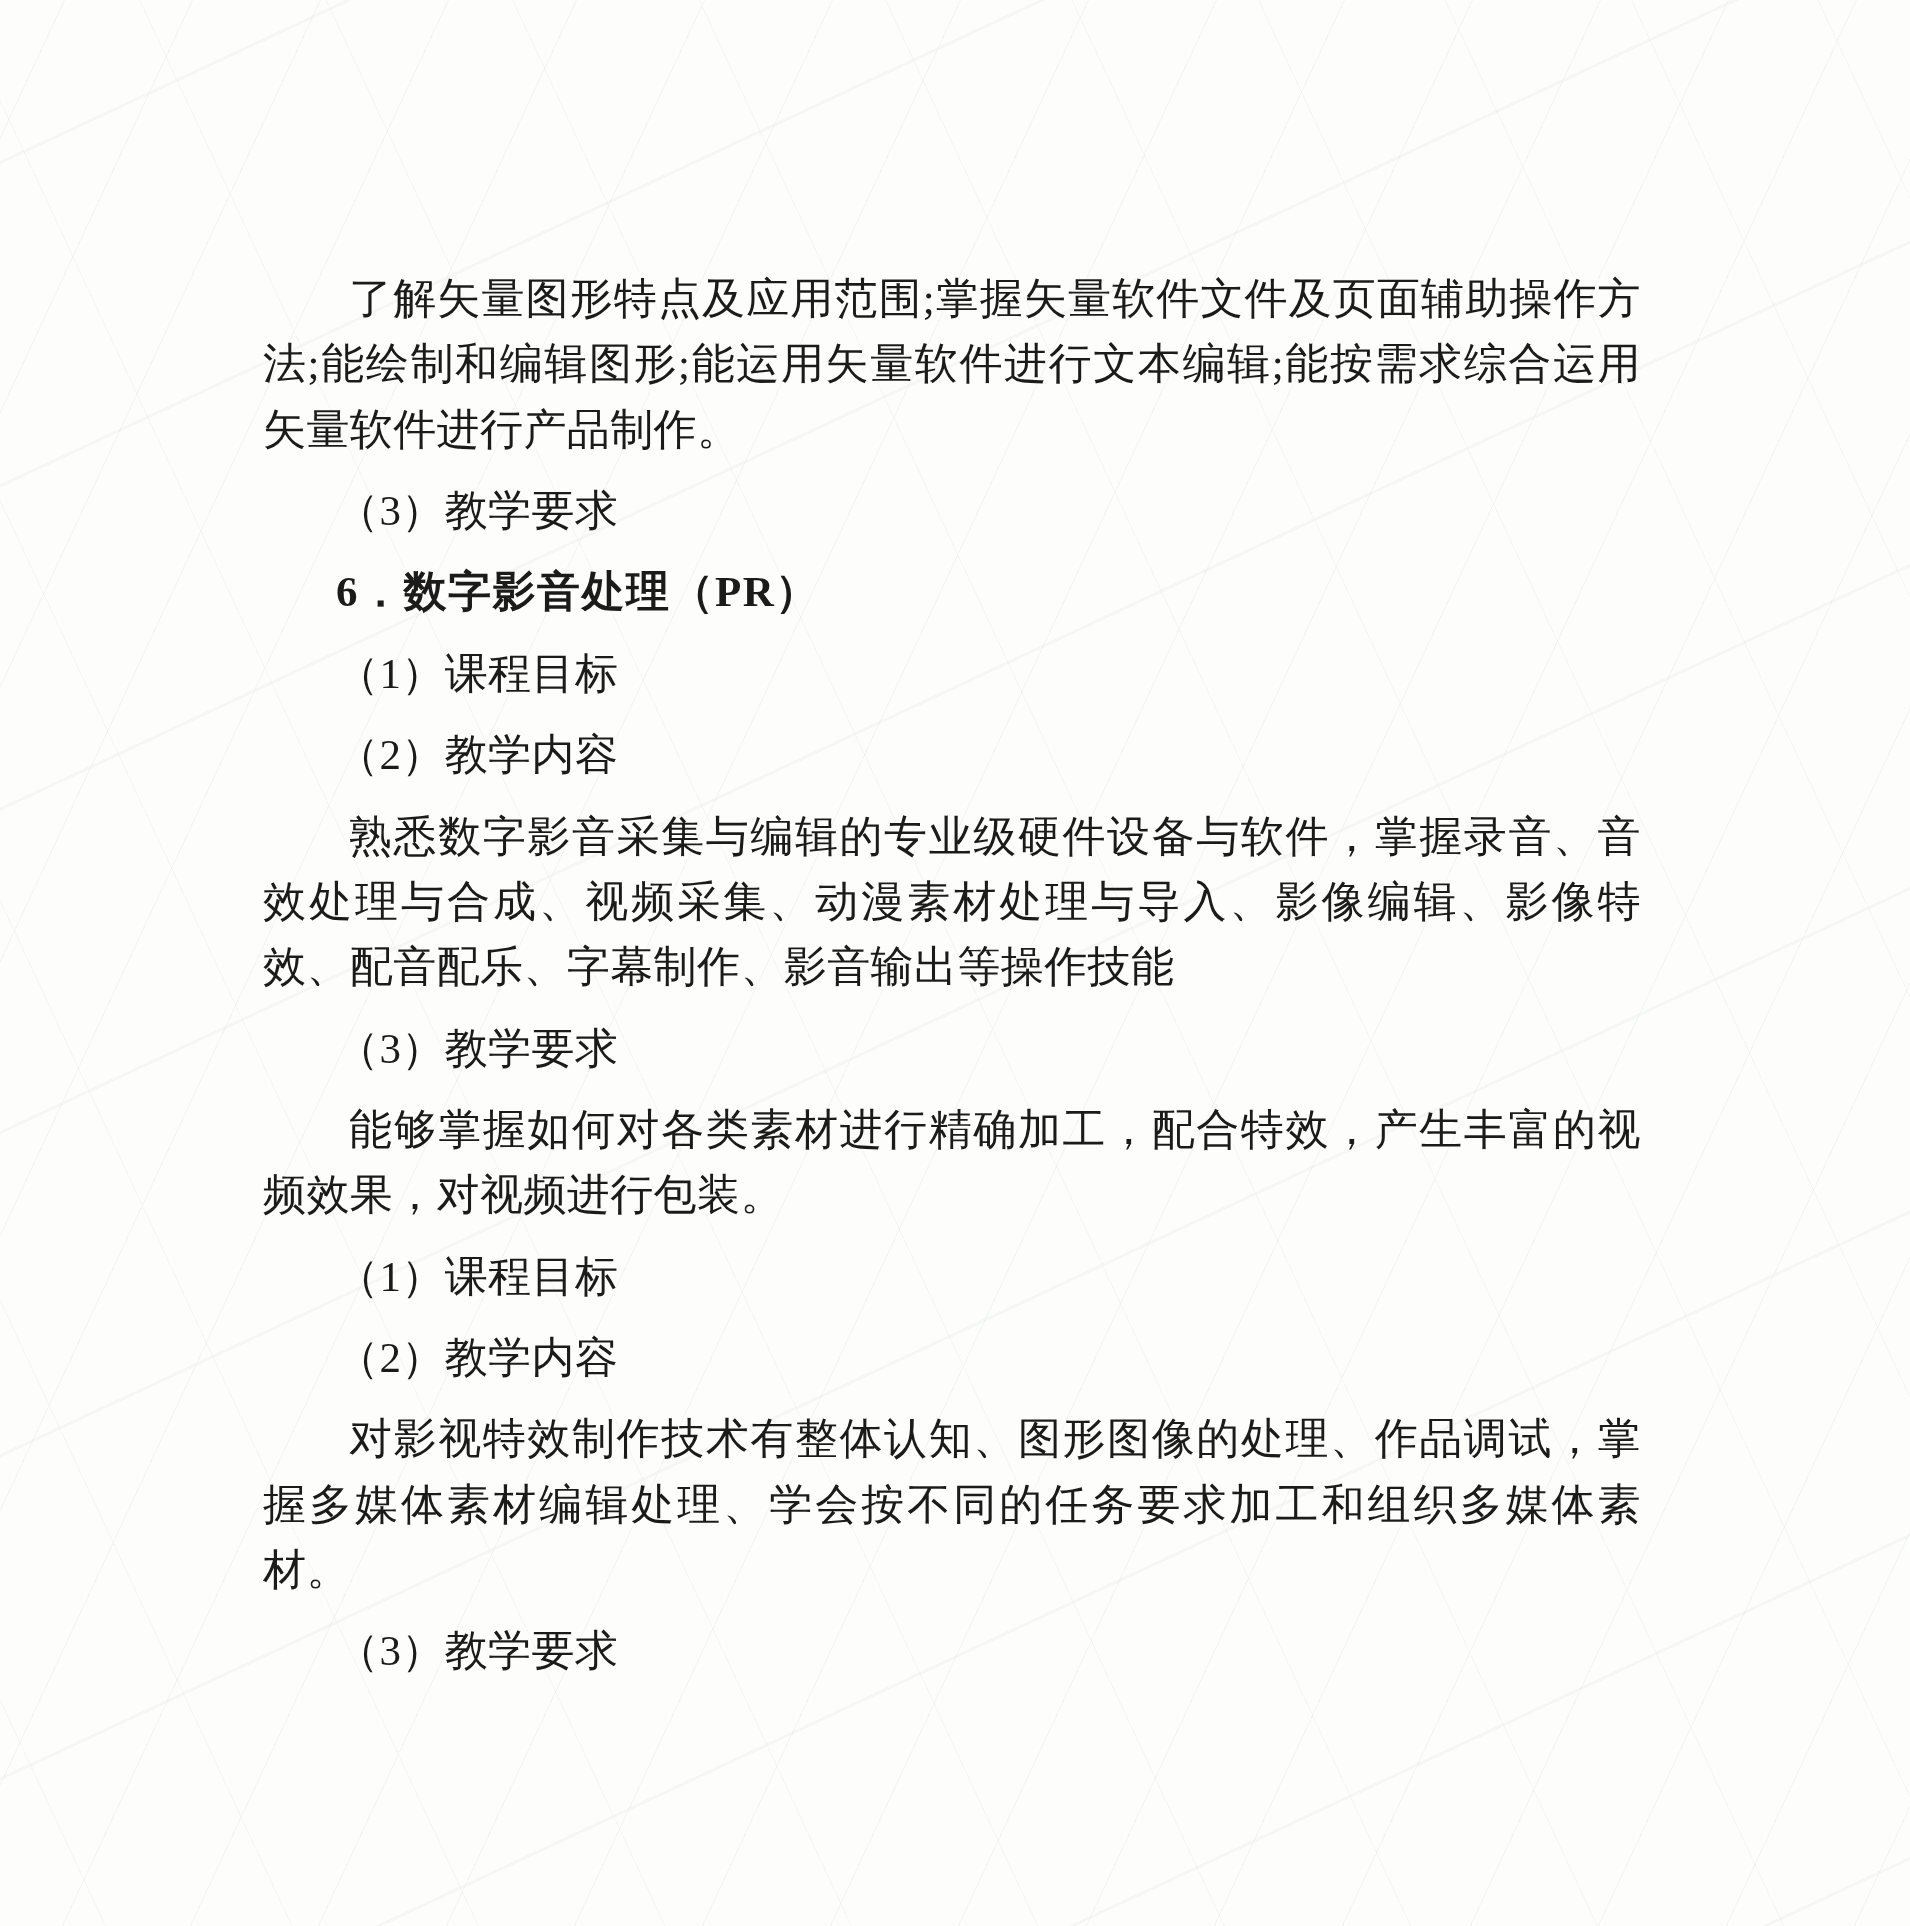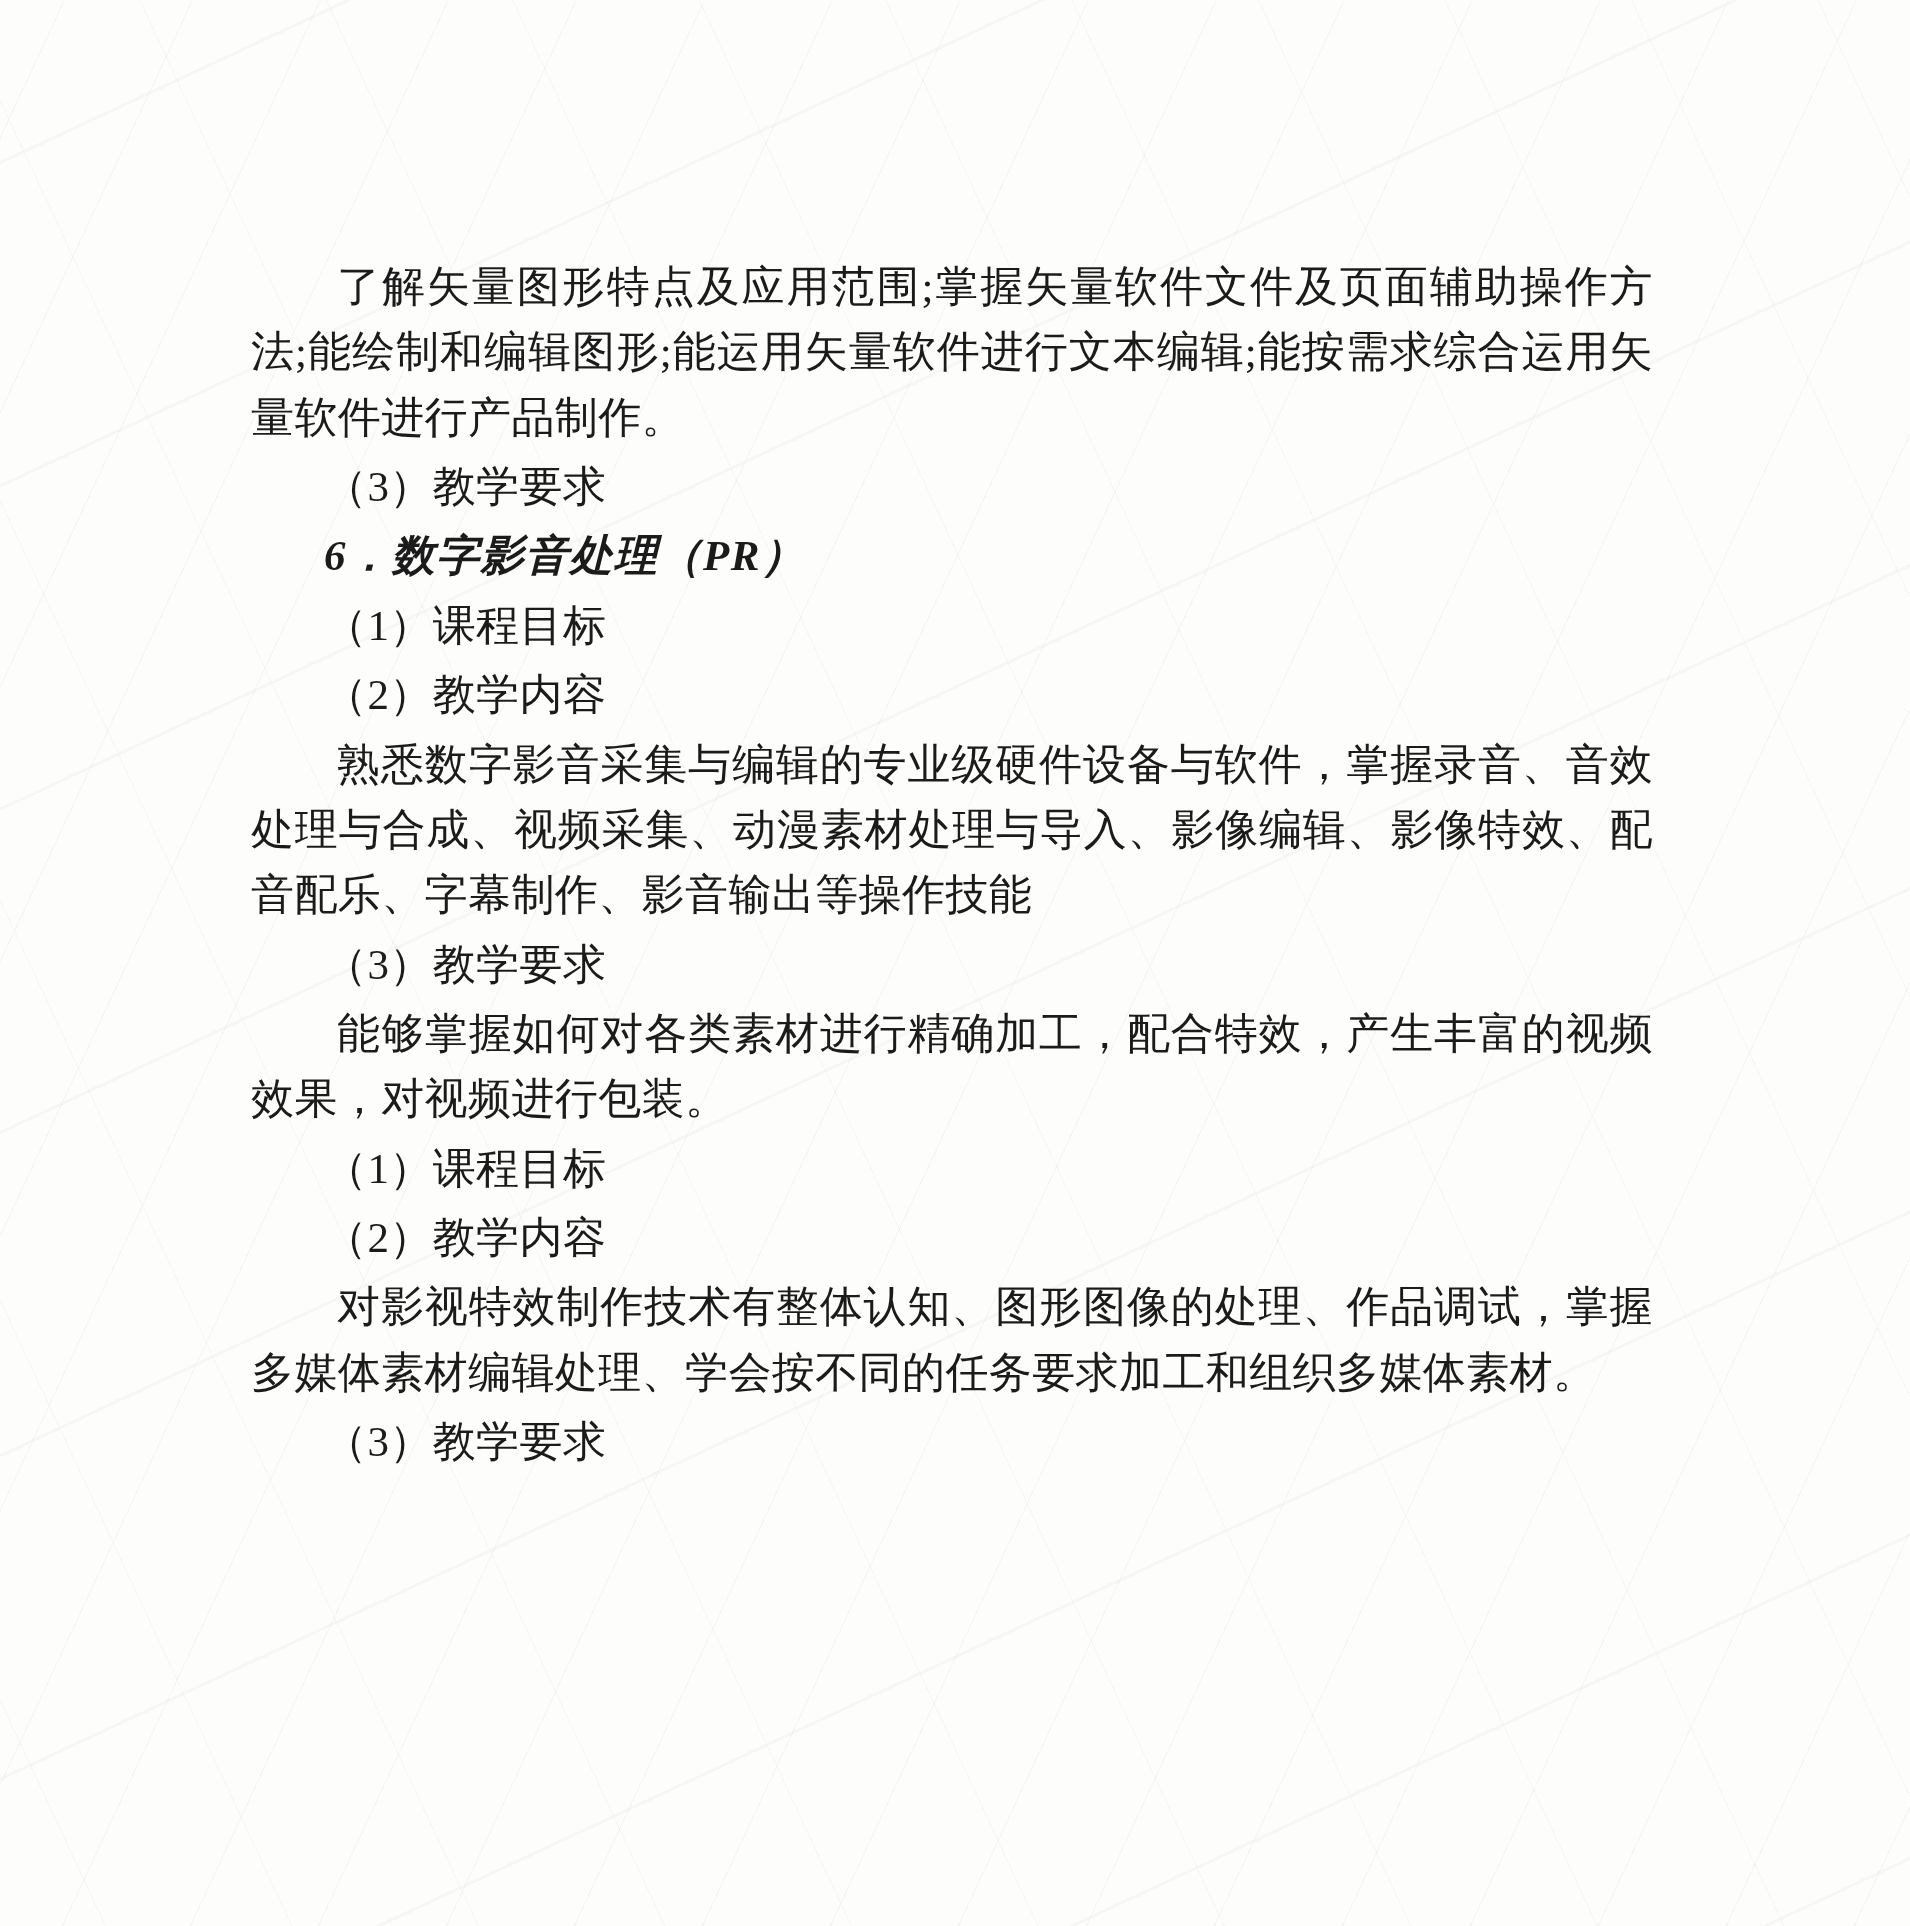--- a/index.html
+++ b/index.html
@@ -51,37 +51,36 @@
         rgba(190,205,196,0.00) 293px);
     pointer-events: none;
   }
   .content {
     position: absolute;
     left: 247px;
     top: 250px;
     width: 1410px;
   }
   p {
-    margin: 4px;
+    margin: 16px;
     font-size: 43px;
     line-height: 1.52;
     color: #1b1b1b;
     letter-spacing: 0.4px;
     font-family: "Liberation Serif", serif;
     text-align: justify;
     text-justify: inter-character;
   }
   p.indent {
     text-indent: 86px;
   }
   p.heading {
     font-weight: bold;
     text-indent: 73px;
     letter-spacing: 1.5px;
-    font-style: italic;
   }
   p.sub {
     text-indent: 73px;
   }
 </style>
 </head>
 <body>
 
 <div class="page">
   <div class="texture"></div>

